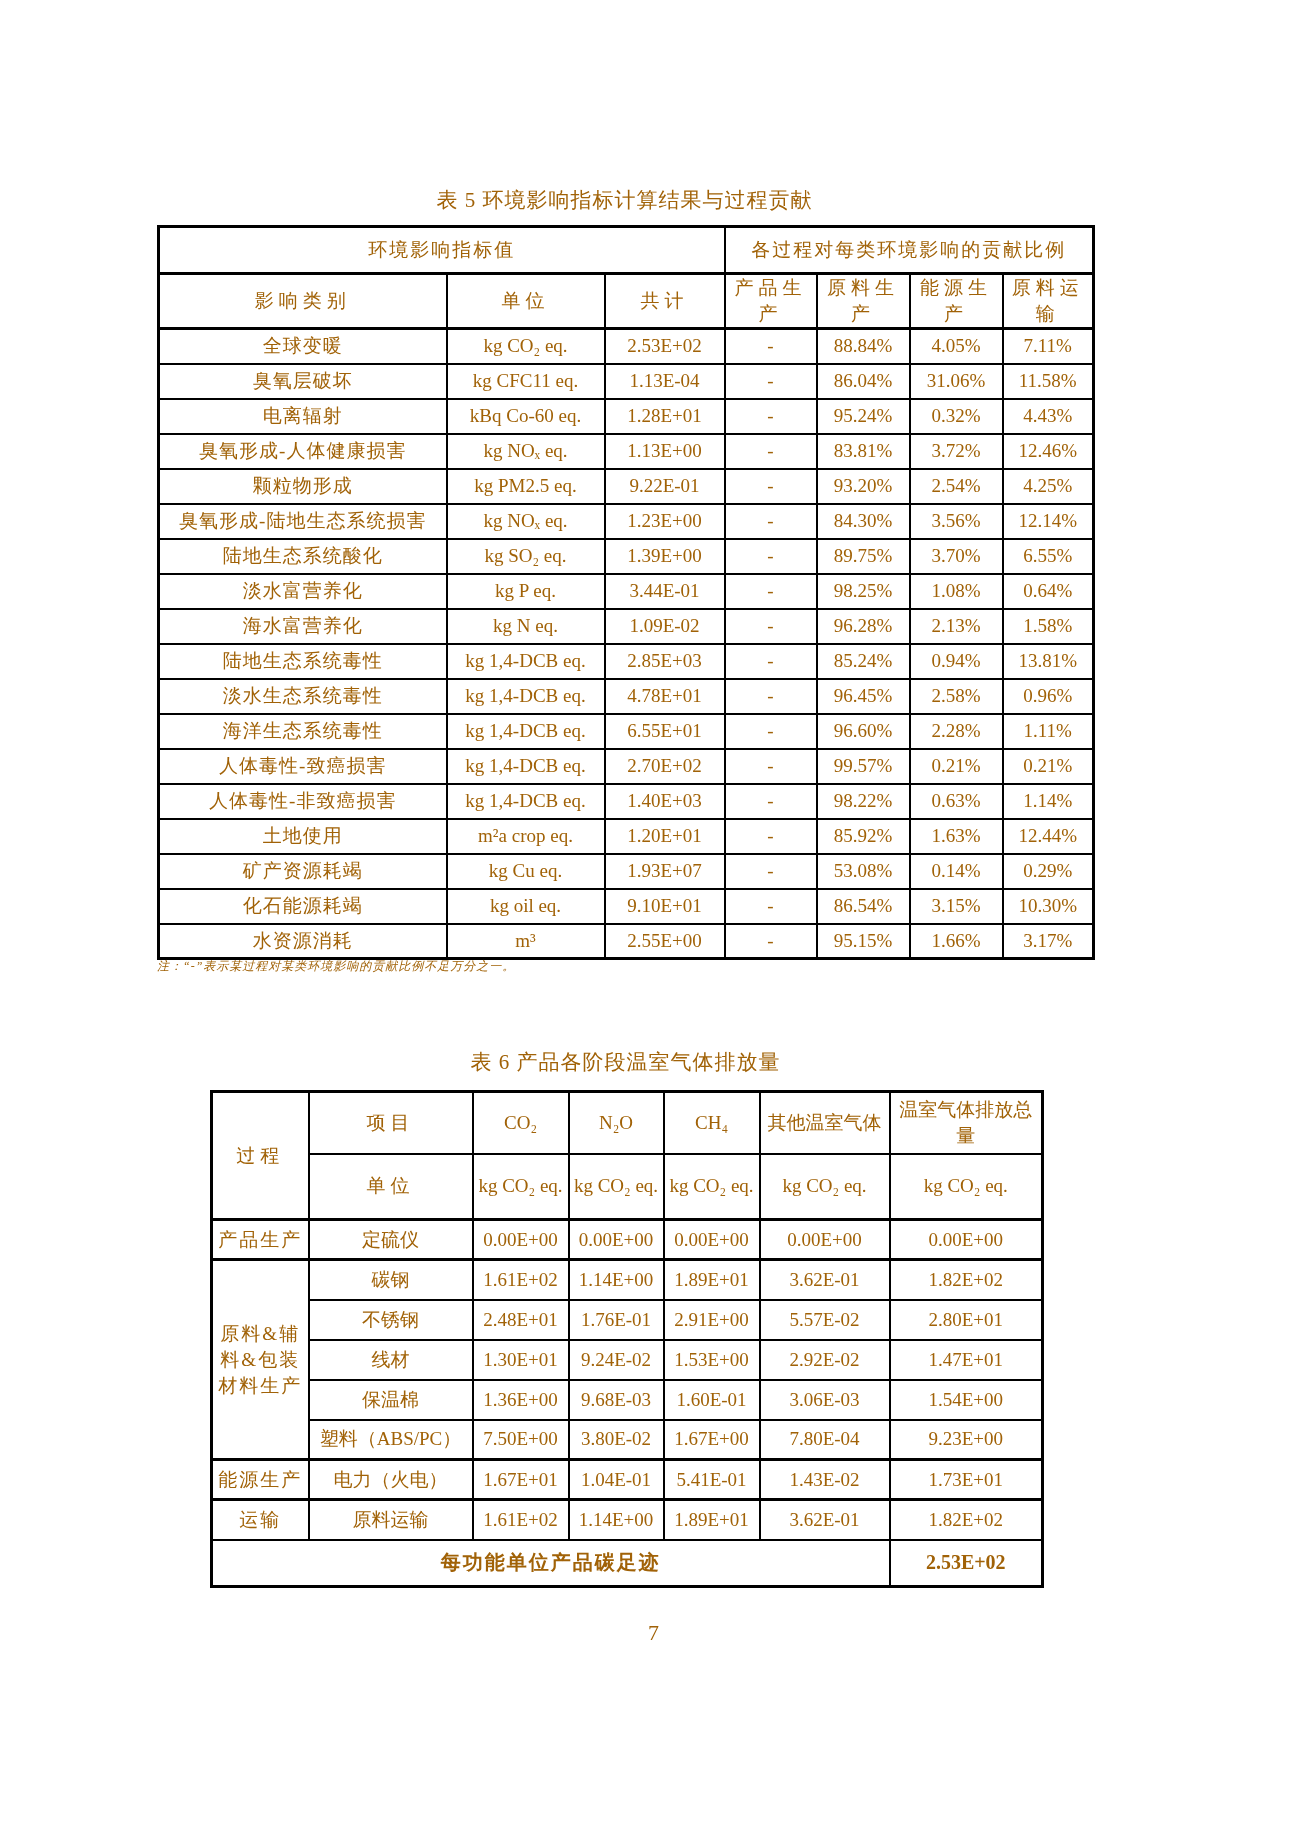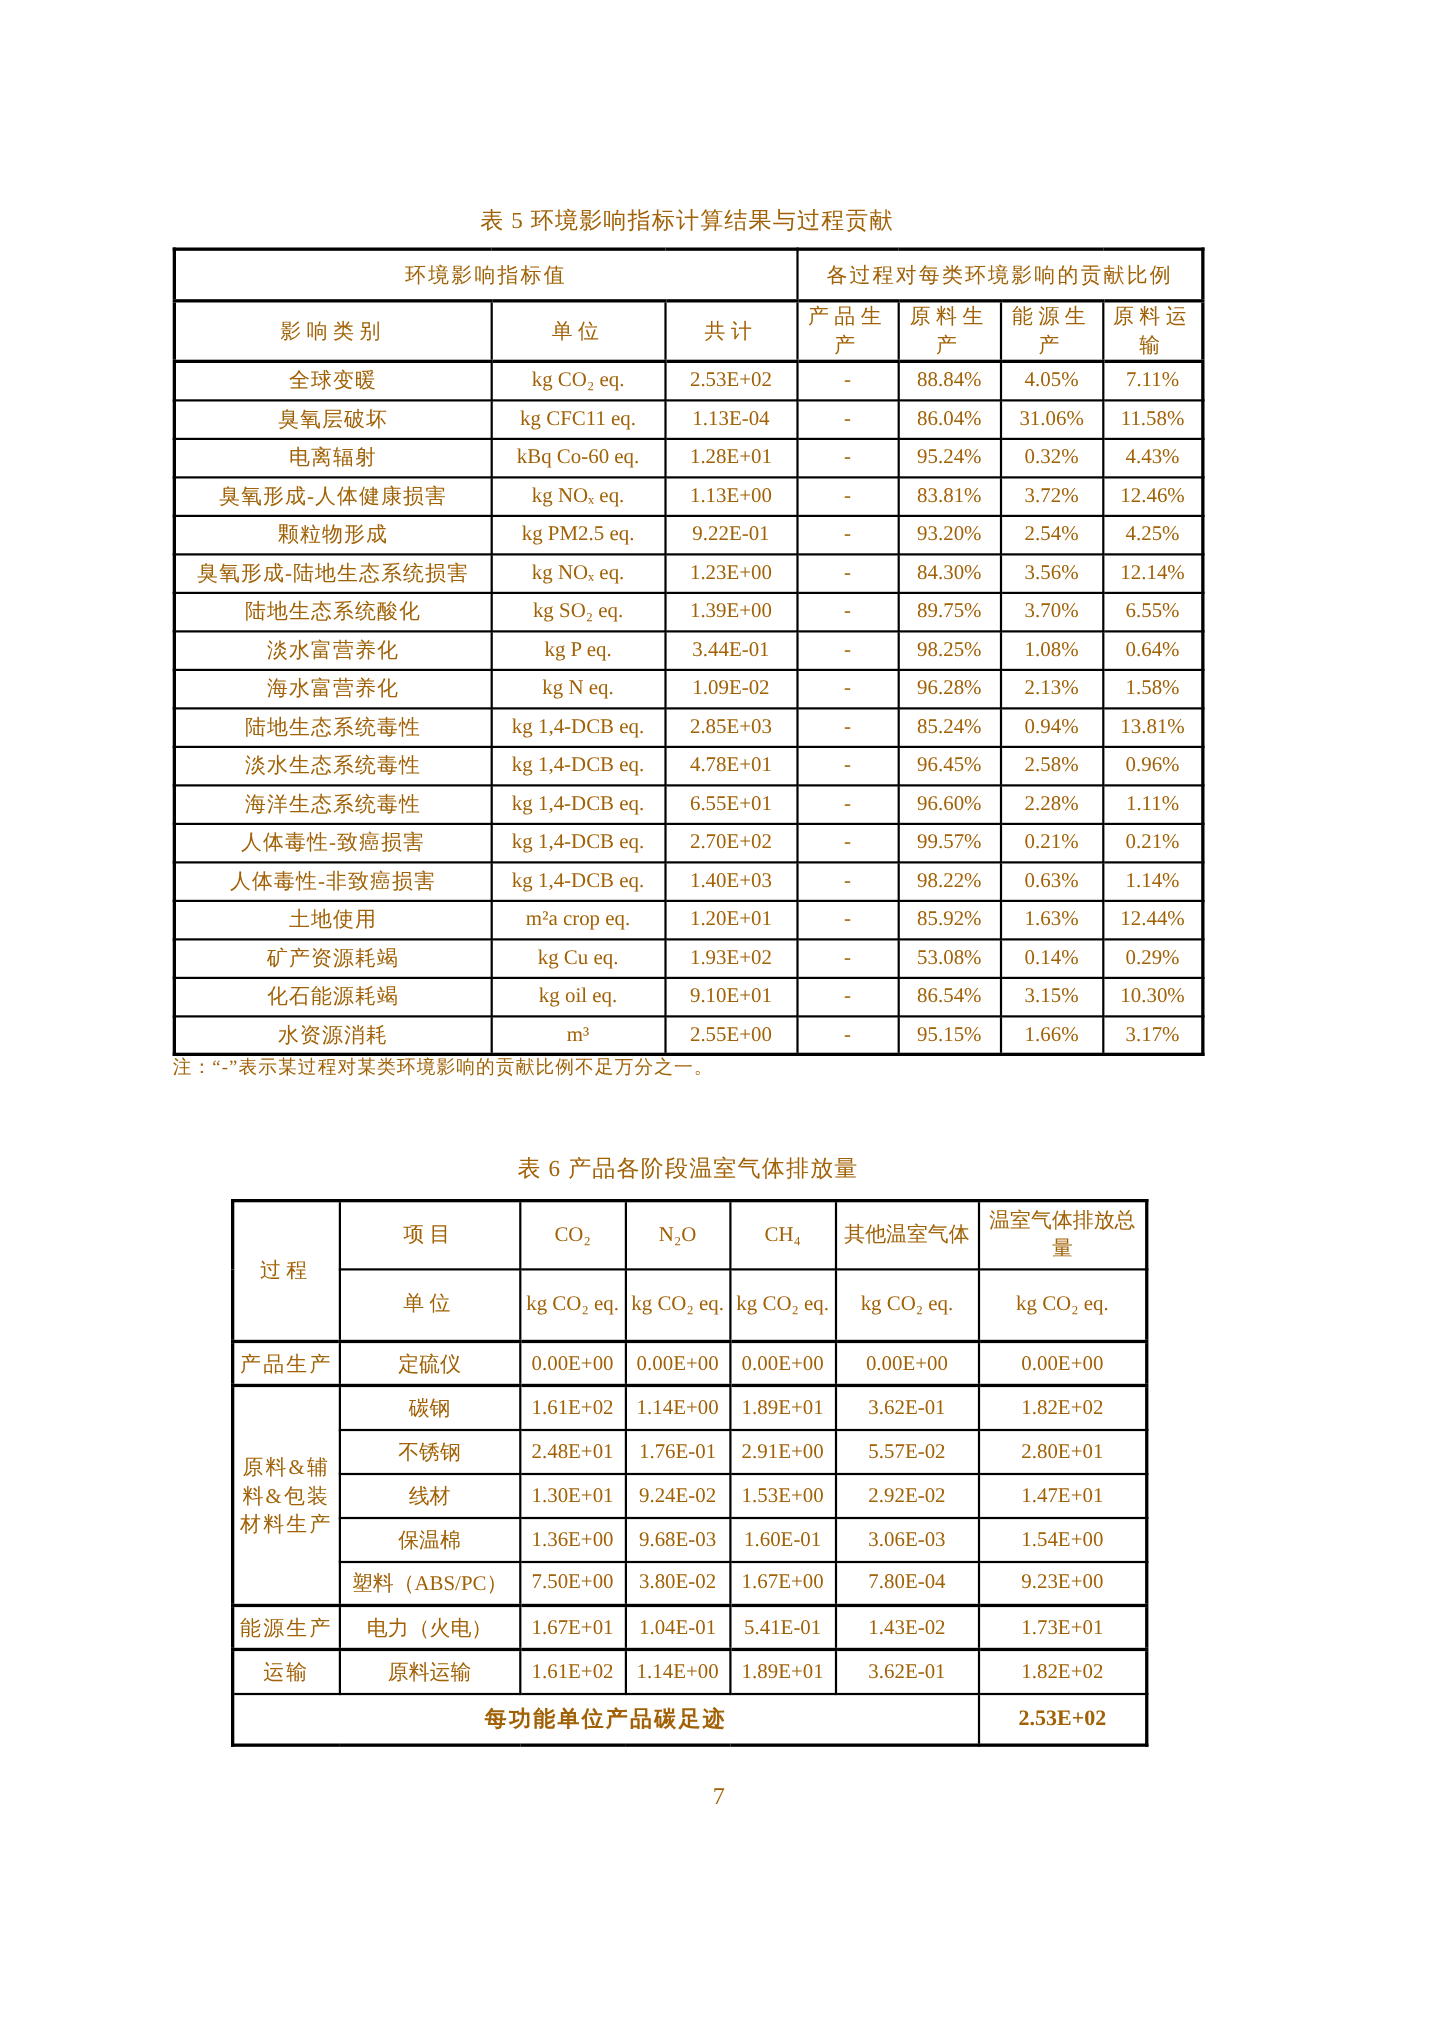--- a/index.html
+++ b/index.html
@@ -36,22 +36,23 @@
   
   #t5 { left:157px; top:225px; width:935px; border:3px solid #000; }
   #t5 tr.h1 th { height:47px; font-weight:normal; letter-spacing:2px; }
   #t5 tr.h2 th { height:40px; letter-spacing:5px; border-top:3px solid #000; border-bottom:3px solid #000; }
   #t5 tbody tr { height:35px; }
   #t5 tbody td:first-child { letter-spacing:1px; }
 
   .note {
     position:absolute;
     left:157px; top:958px;
-    font-size:17px;
+    font-size:12px;
     letter-spacing:1px;
+    font-style:italic;
   }
 
   
   #t6 { left:210px; top:1090px; width:831px; border:3px solid #000; }
   #t6 thead tr.g1 th { height:62px; line-height:1.35; }
   #t6 thead tr.g2 th { height:66px; line-height:1.7; border-bottom:3px solid #000; }
   #t6 th.cjk-spaced { letter-spacing:5px; }
   #t6 tbody tr { height:40px; }
   #t6 tbody tr.group-start td { border-top:3px solid #000; }
   #t6 td.proc { letter-spacing:2px; }
@@ -231,21 +232,21 @@
           <td>m²a crop eq.</td>
           <td>1.20E+01</td>
           <td>-</td>
           <td>85.92%</td>
           <td>1.63%</td>
           <td>12.44%</td>
         </tr>
         <tr>
           <td>矿产资源耗竭</td>
           <td>kg Cu eq.</td>
-          <td>1.93E+02</td>
+          <td>1.93E+07</td>
           <td>-</td>
           <td>53.08%</td>
           <td>0.14%</td>
           <td>0.29%</td>
         </tr>
         <tr>
           <td>化石能源耗竭</td>
           <td>kg oil eq.</td>
           <td>9.10E+01</td>
           <td>-</td>

